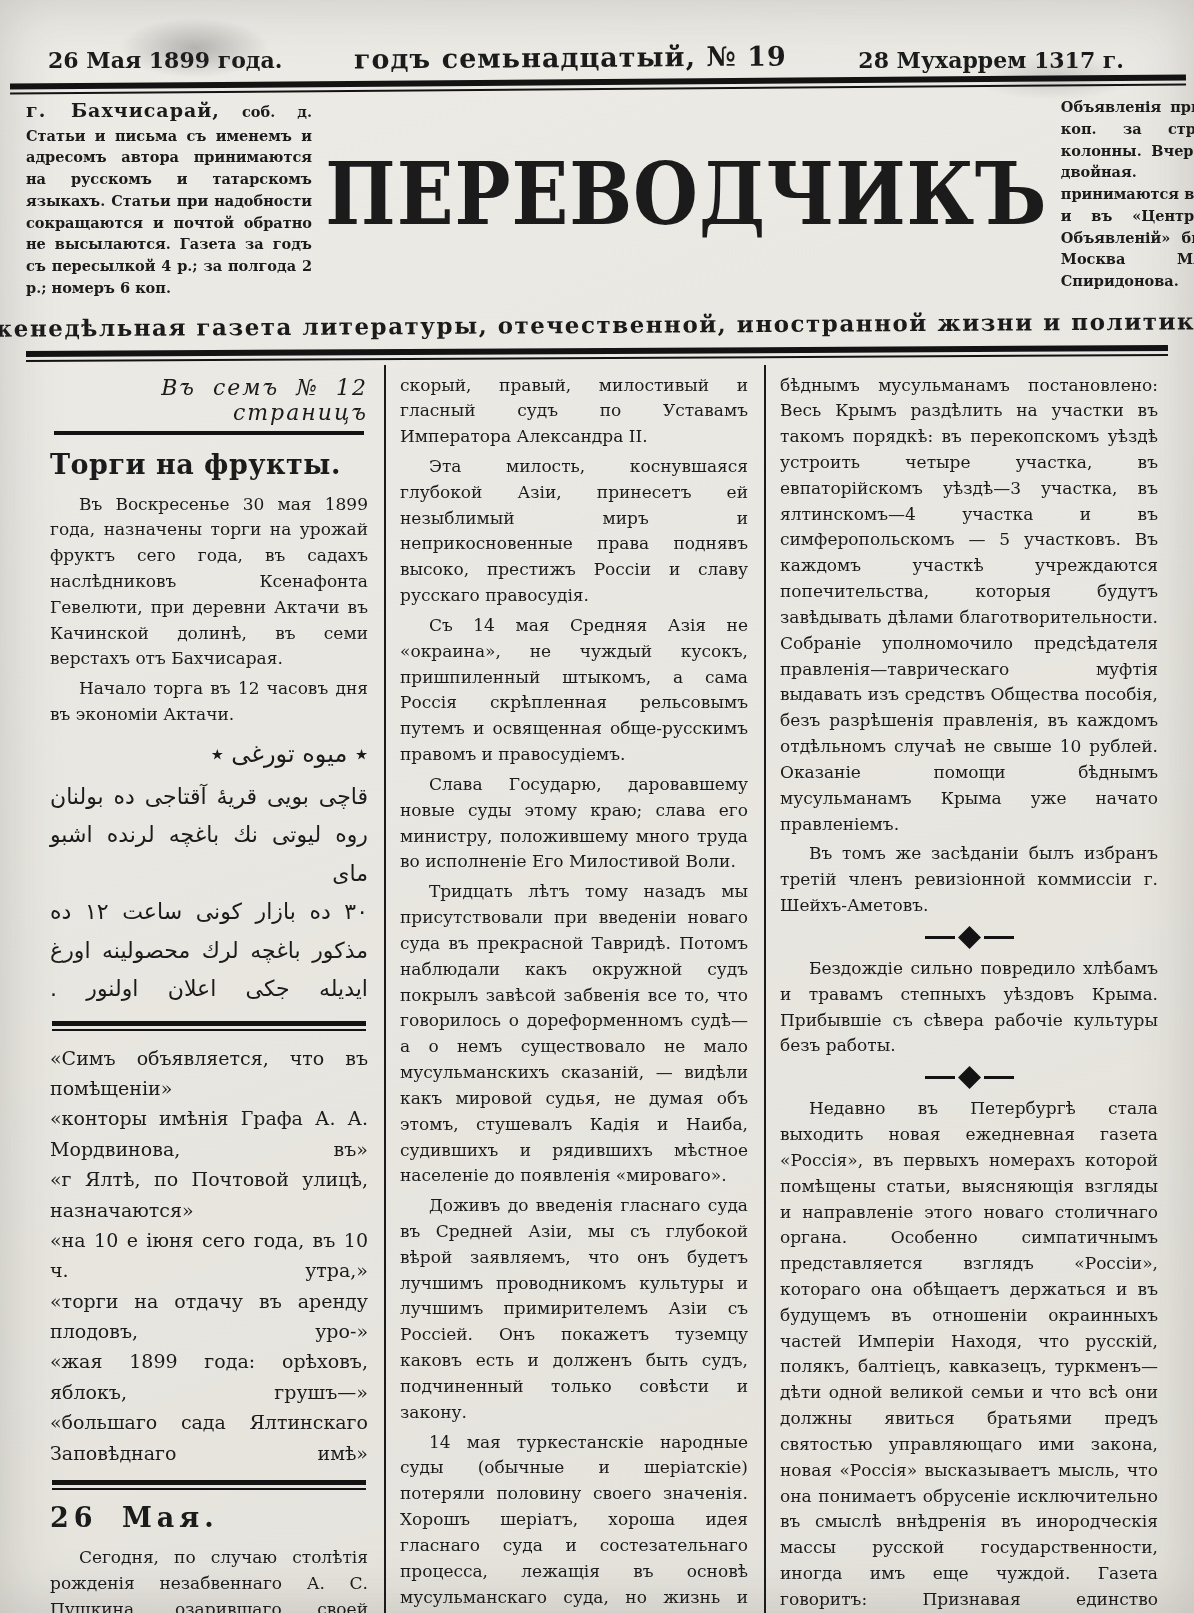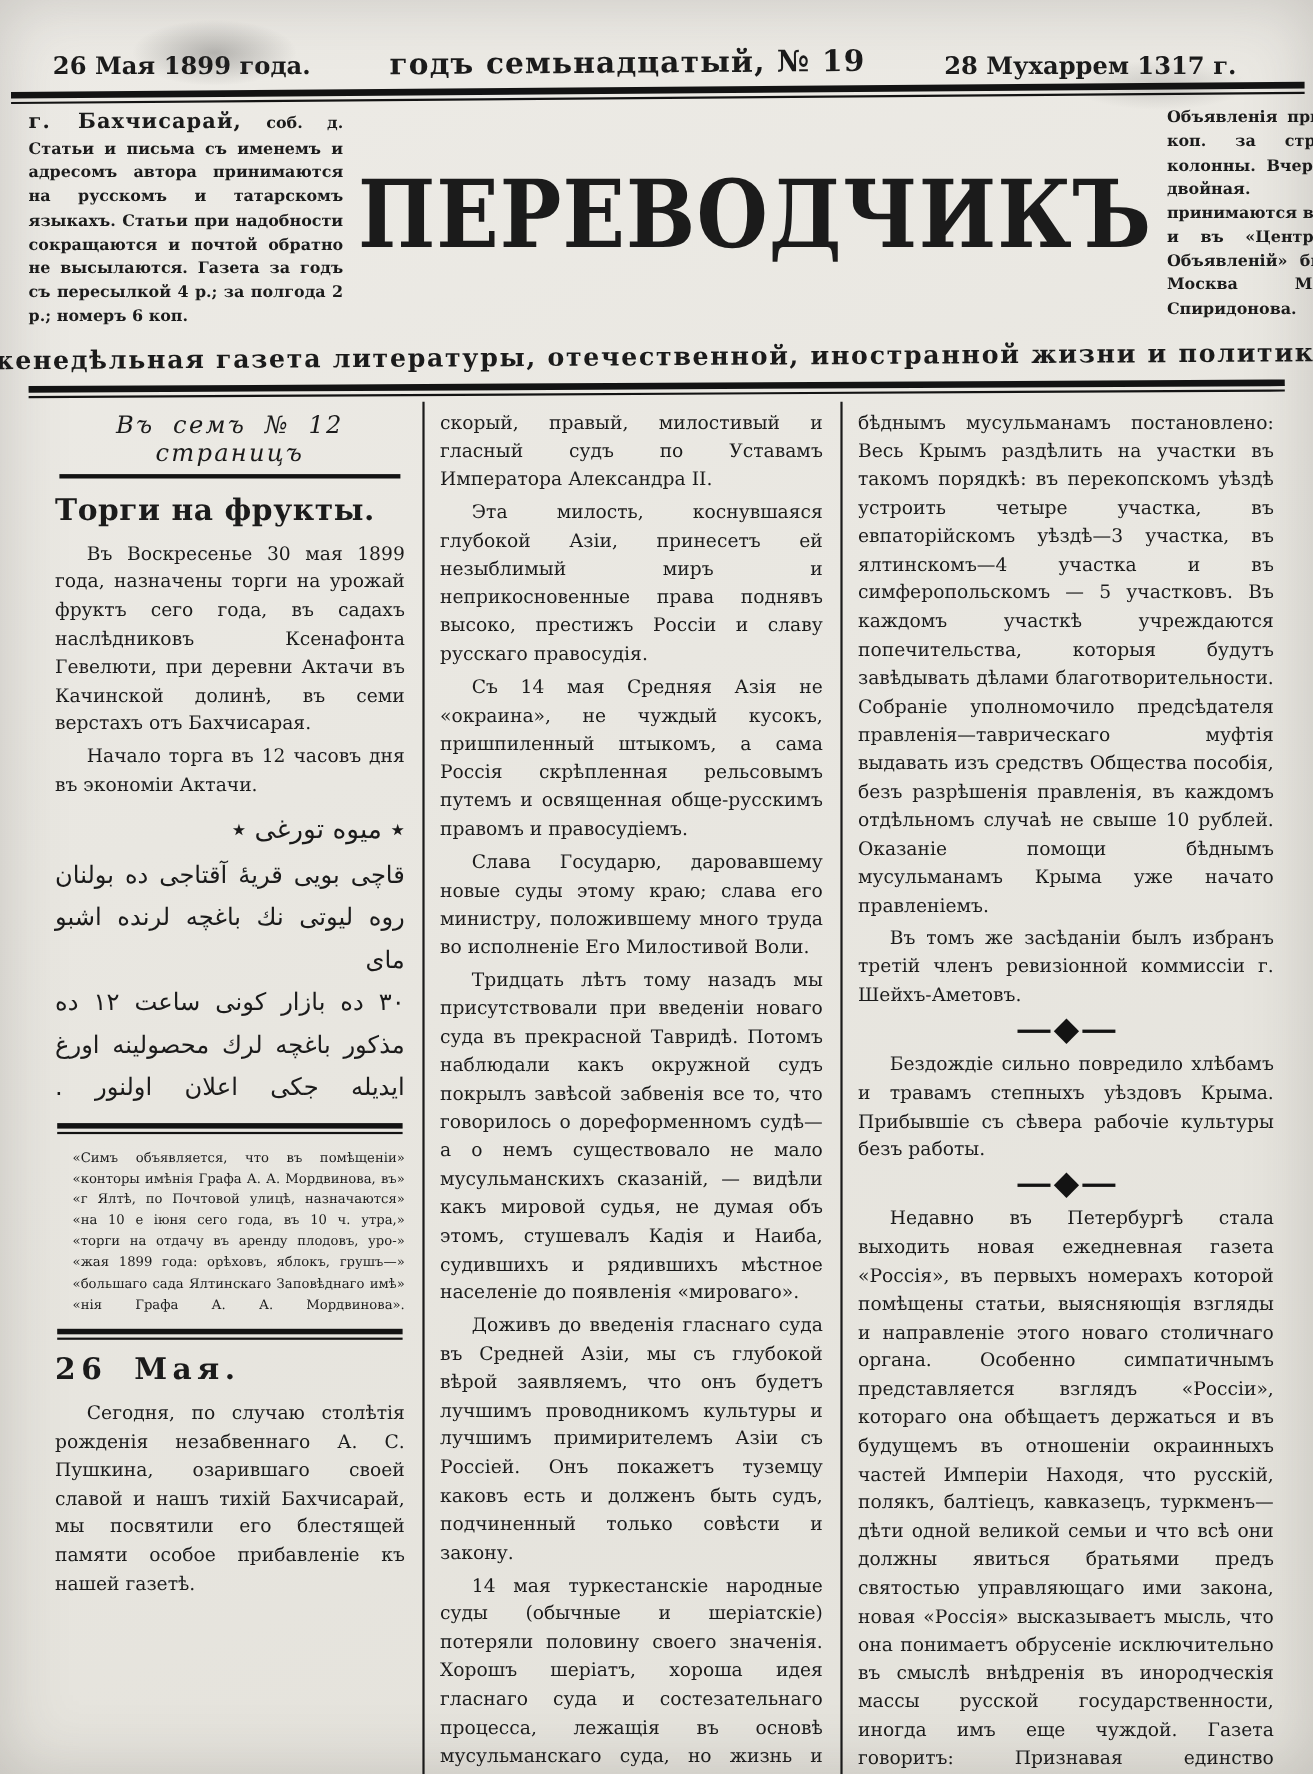--- a/index.html
+++ b/index.html
@@ -58,39 +58,39 @@
   .col{padding:8px 16px 0 14px;overflow:hidden;}
   .col1{width:318px;flex:0 0 auto;}
   .col2{width:348px;flex:0 0 auto;border-left:2px solid #1b1b1b;border-right:2px solid #1b1b1b;}
   .col3{flex:1 1 auto;}
   .col p{
     margin:0 0 4px 0;font-size:17px;line-height:1.52;
     text-align:justify;text-indent:1.7em;
   }
   .col p.noindent{text-indent:0;}
   .pages-note{
-    font-style:italic;font-size:22px;text-align:center;
+    font-style:italic;font-size:22px;text-align:right;
     letter-spacing:2px;word-spacing:8px;margin:2px 0 6px 0;
   }
   .rule-note{border-top:4px solid #131313;margin:0 4px 14px 4px;}
   .h-article{
     font-weight:bold;font-size:27px;
     margin:4px 0 12px 0;letter-spacing:.5px;
   }
   .h-spaced{letter-spacing:5px;word-spacing:10px;}
   .arabic{direction:rtl;font-family:"DejaVu Sans",sans-serif;}
   .arabic-heading{
     text-align:right;font-size:24px;margin:10px 0 6px 0;line-height:1.4;
   }
   .arabic-line{
     font-size:22px;line-height:1.75;text-align:justify;text-align-last:justify;
   }
   .notice{margin-top:10px;}
   .notice-line{
-    font-size:12px;line-height:1.6;text-align:justify;text-align-last:justify;margin-left:16px;
+    font-size:19px;line-height:1.6;text-align:justify;text-align-last:justify;
   }
   .rule-sec{border-top:5px solid #131313;border-bottom:2px solid #131313;height:3px;margin:12px 2px;}
   .sep{display:flex;align-items:center;justify-content:center;gap:8px;margin:12px 0;}
   .sep .bar{width:30px;height:3px;background:#131313;}
   .sep .dia{width:13px;height:13px;background:#131313;transform:rotate(45deg) scale(1.25,1.25);}
 </style>
 </head>
 <body>
 
 <div class="page">
@@ -144,21 +144,20 @@
       <div class="rule-sec"></div>
 
       <div class="notice">
         <div class="notice-line">«Симъ объявляется, что въ помѣщеніи»</div>
         <div class="notice-line">«конторы имѣнія Графа А. А. Мордвинова, въ»</div>
         <div class="notice-line">«г Ялтѣ, по Почтовой улицѣ, назначаются»</div>
         <div class="notice-line">«на 10 е іюня сего года, въ 10 ч. утра,»</div>
         <div class="notice-line">«торги на отдачу въ аренду плодовъ, уро-»</div>
         <div class="notice-line">«жая 1899 года: орѣховъ, яблокъ, грушъ—»</div>
         <div class="notice-line">«большаго сада Ялтинскаго Заповѣднаго имѣ»</div>
-        <div class="notice-line">«нія Графа А. А. Мордвинова».</div>
       </div>
 
       <div class="rule-sec"></div>
 
       <div class="h-article h-spaced">26 Мая.</div>
       <p>Сегодня, по случаю столѣтія рожденія незабвеннаго А. С. Пушкина, озарившаго своей славой и нашъ тихій Бахчисарай, мы посвятили его блестящей памяти особое прибавленіе къ нашей газетѣ.</p>
 
     </div>
 
     <div class="col col2">

